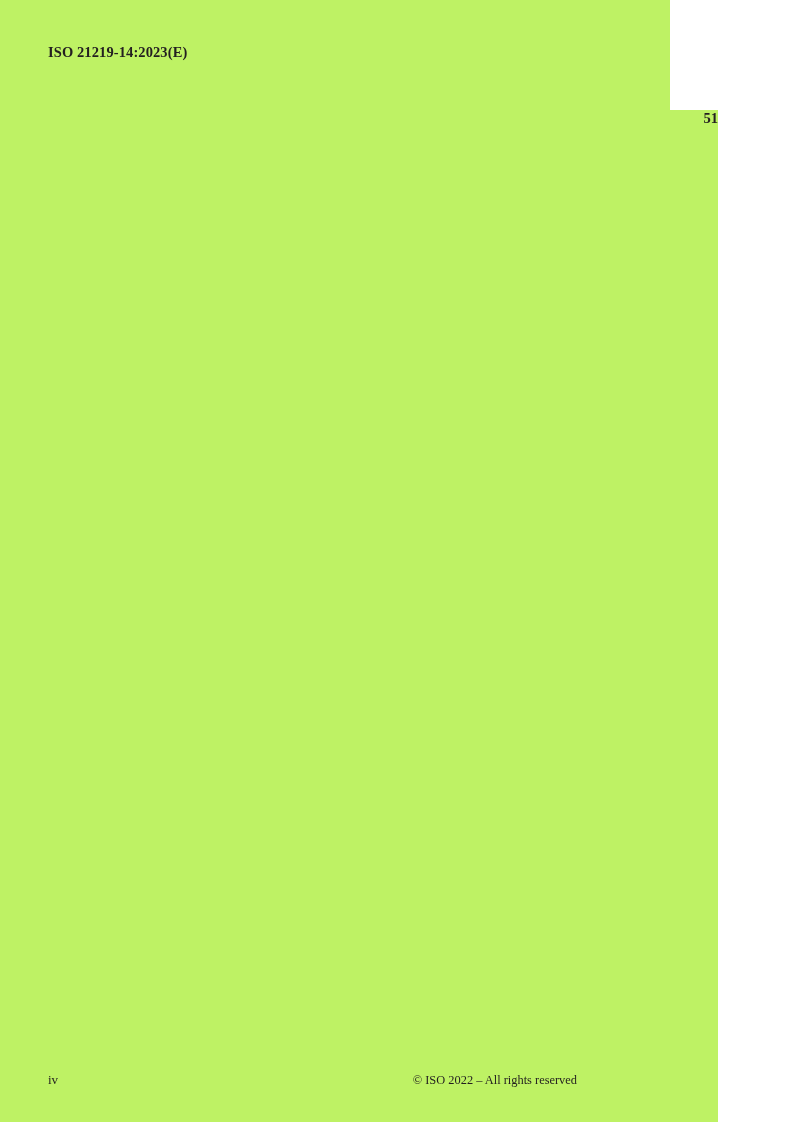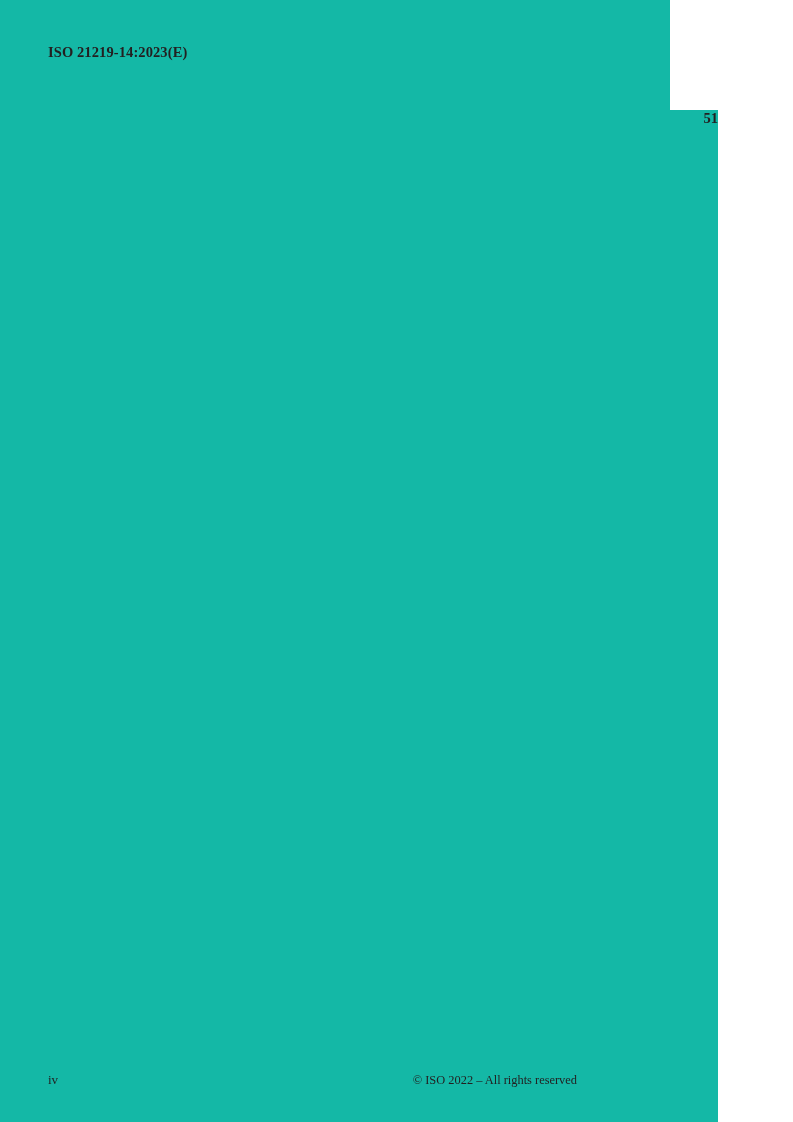--- a/index.html
+++ b/index.html
@@ -14,21 +14,21 @@
     font-family: "Liberation Serif", "DejaVu Serif", serif;
     color: #231f20;
     -webkit-font-smoothing: antialiased;
   }
 
   .page {
     position: absolute;
     inset: 0;
     width: 670px;
     height: 1122px;
-    background: #14b8a6;
+    background: #bef264;
   }
 
   
   .doc-header {
     position: absolute;
     left: 48px;
     top: 44px;
     font-size: 14.5px;
     font-weight: bold;
     letter-spacing: 0.1px;

